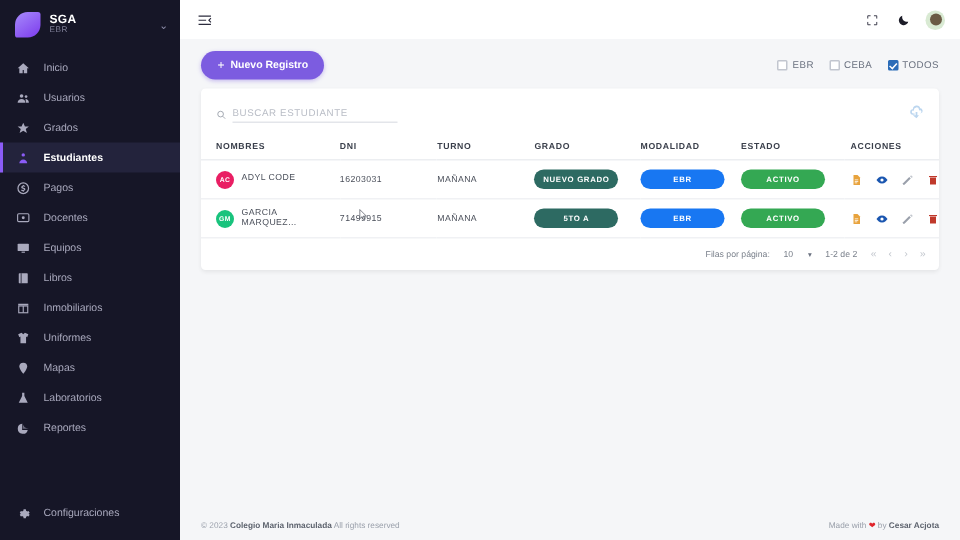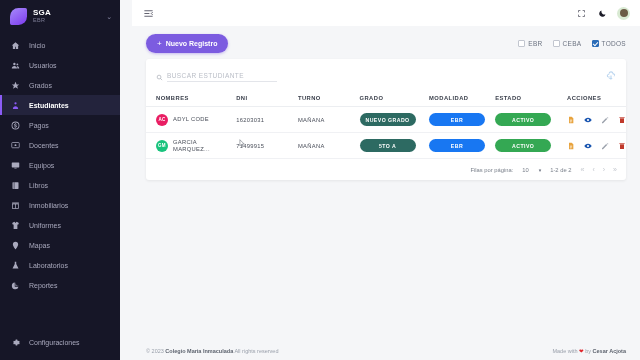--- a/index.html
+++ b/index.html
@@ -2,21 +2,21 @@
 <html><head>
 <meta charset="utf-8">
 <style>
   * { box-sizing: border-box; margin: 0; padding: 0; }
   html, body {
     width: 640px; height: 360px;
     font-family: "Liberation Sans", sans-serif;
     overflow: hidden;
     background: #f5f6f8;
   }
-  .app { display: flex; width: 640px; height: 360px; gap: 12px; }
+  .app { display: flex; width: 640px; height: 360px; }
 
   
   .sidebar {
     width: 120px; height: 360px;
     background: #161627;
     display: flex; flex-direction: column;
     flex: 0 0 120px;
     position: relative;
   }
   .brand {

